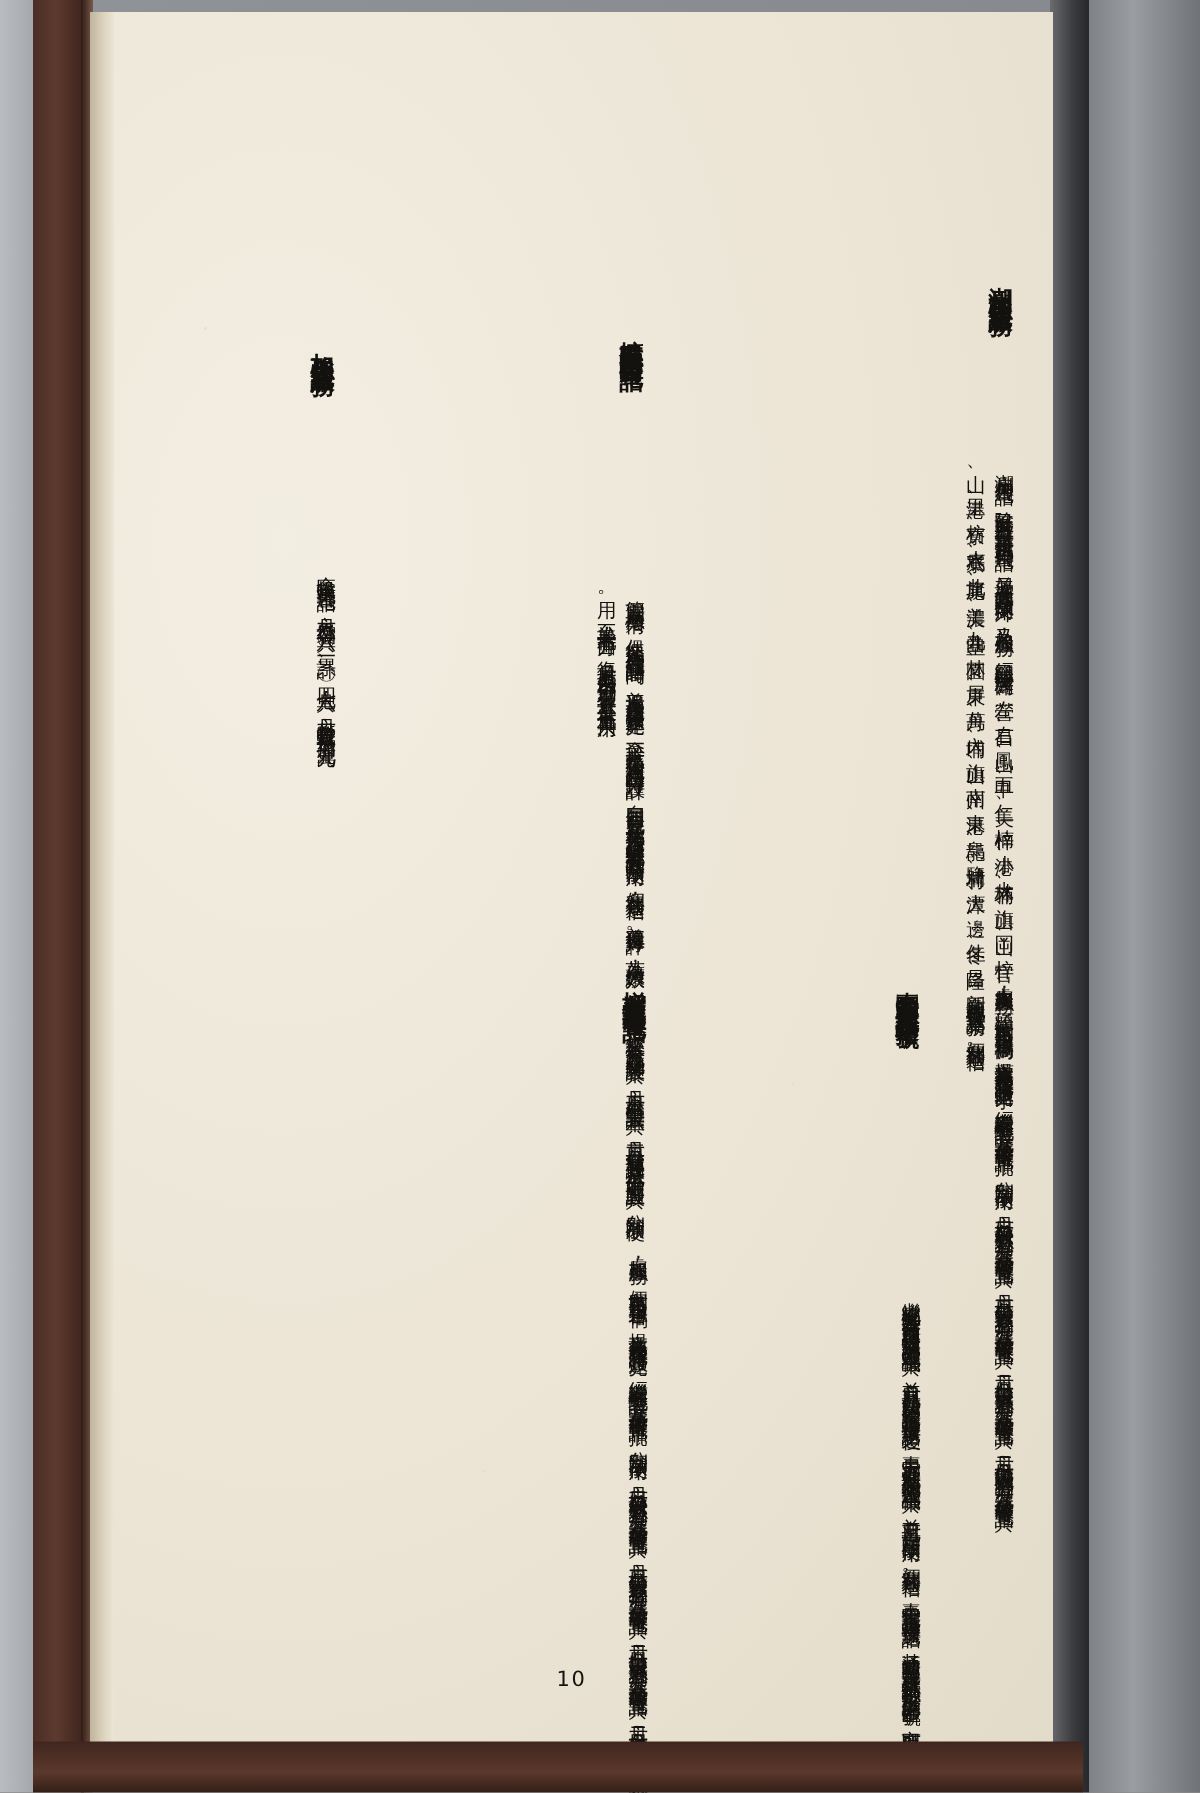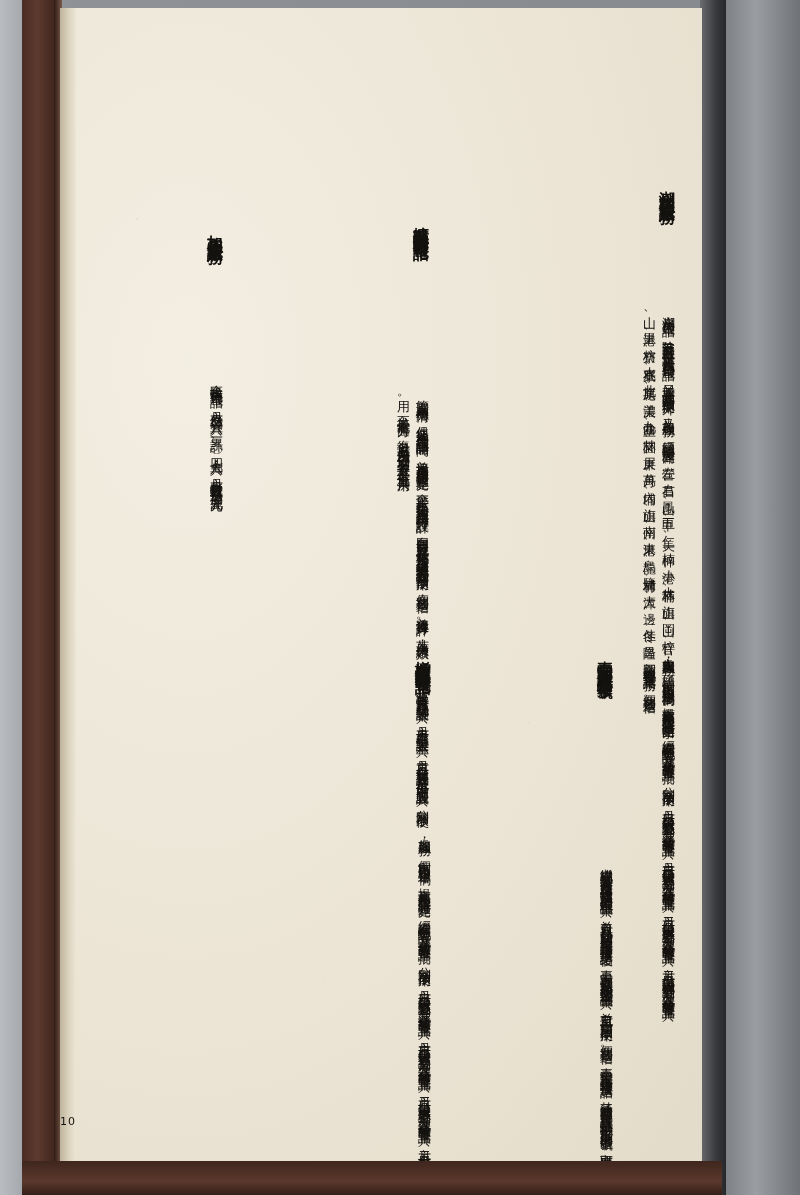--- a/index.html
+++ b/index.html
@@ -114,23 +114,23 @@
 
   .para {
     writing-mode: vertical-rl;
     text-orientation: upright;
   }
 
   .page-number {
     position: absolute;
     left: 0; right: 0;
     bottom: 52px;
-    text-align: left;
+    text-align: center;
     font-family: "DejaVu Sans", sans-serif;
-    font-size: 11px;
+    font-size: 14px;
     color: #16130f;
     letter-spacing: 1px;
   }
 
   
   .speckle {
     position: absolute;
     inset: 0;
     pointer-events: none;
     background-image:

